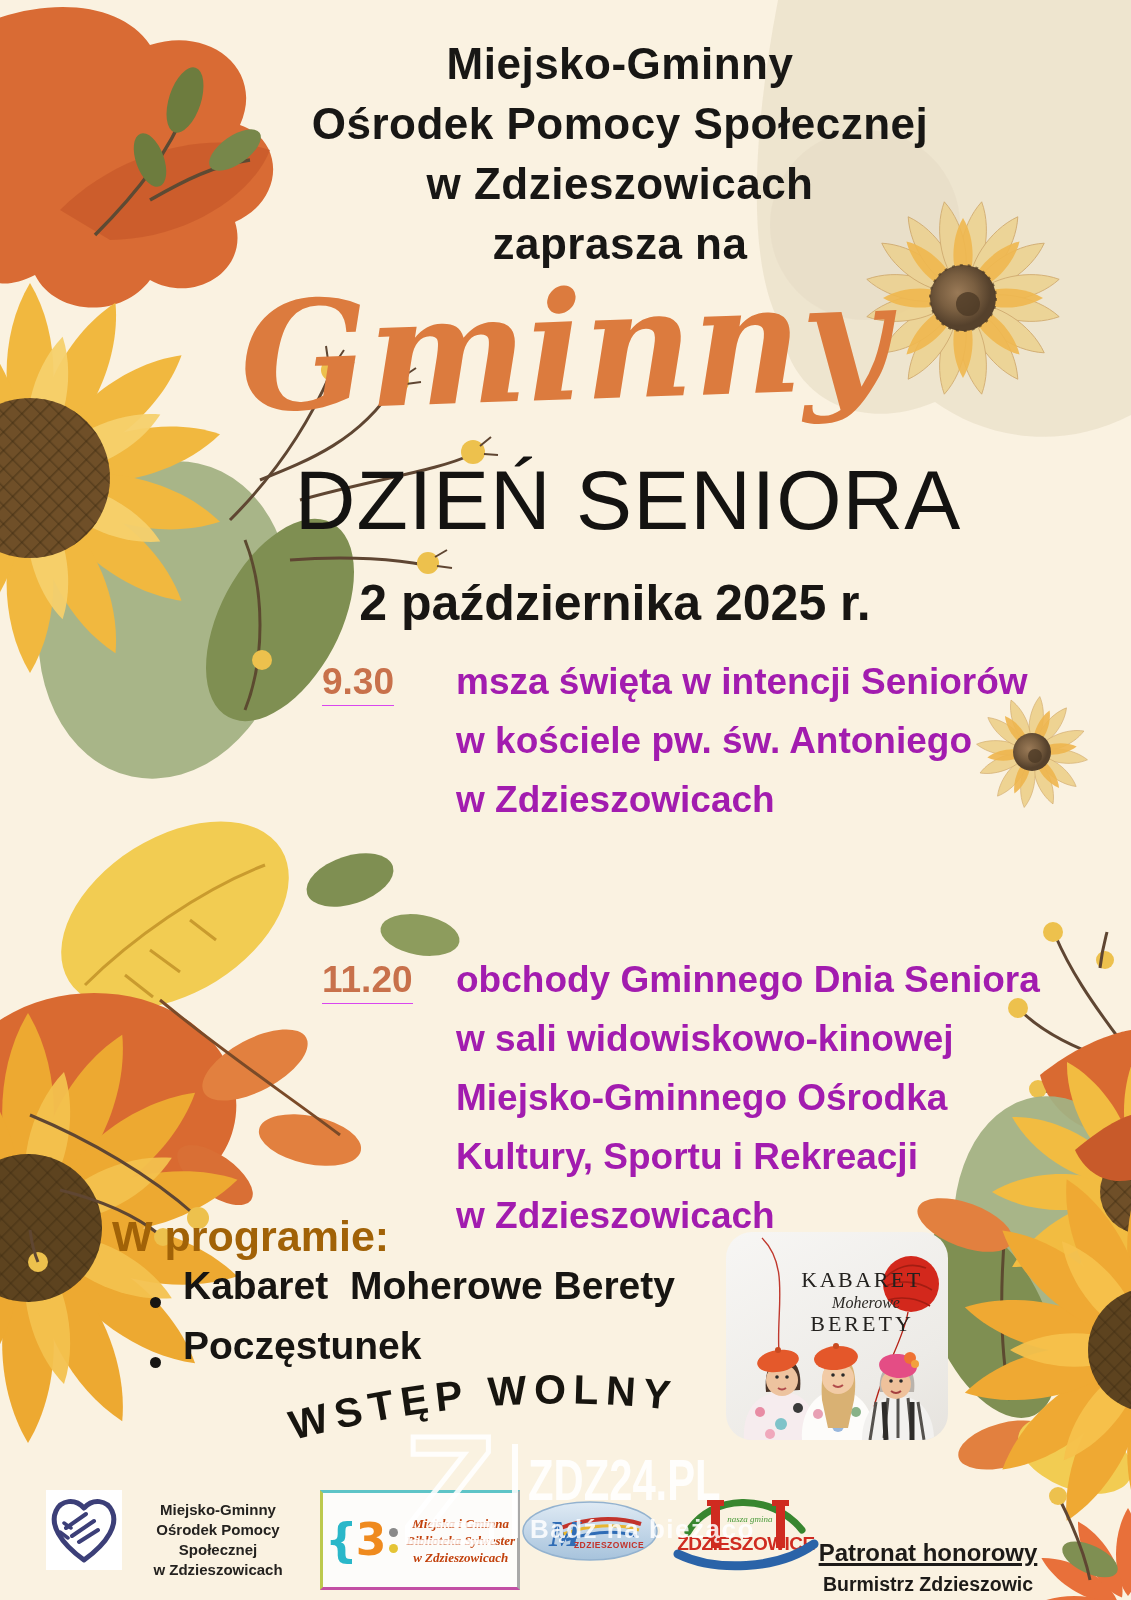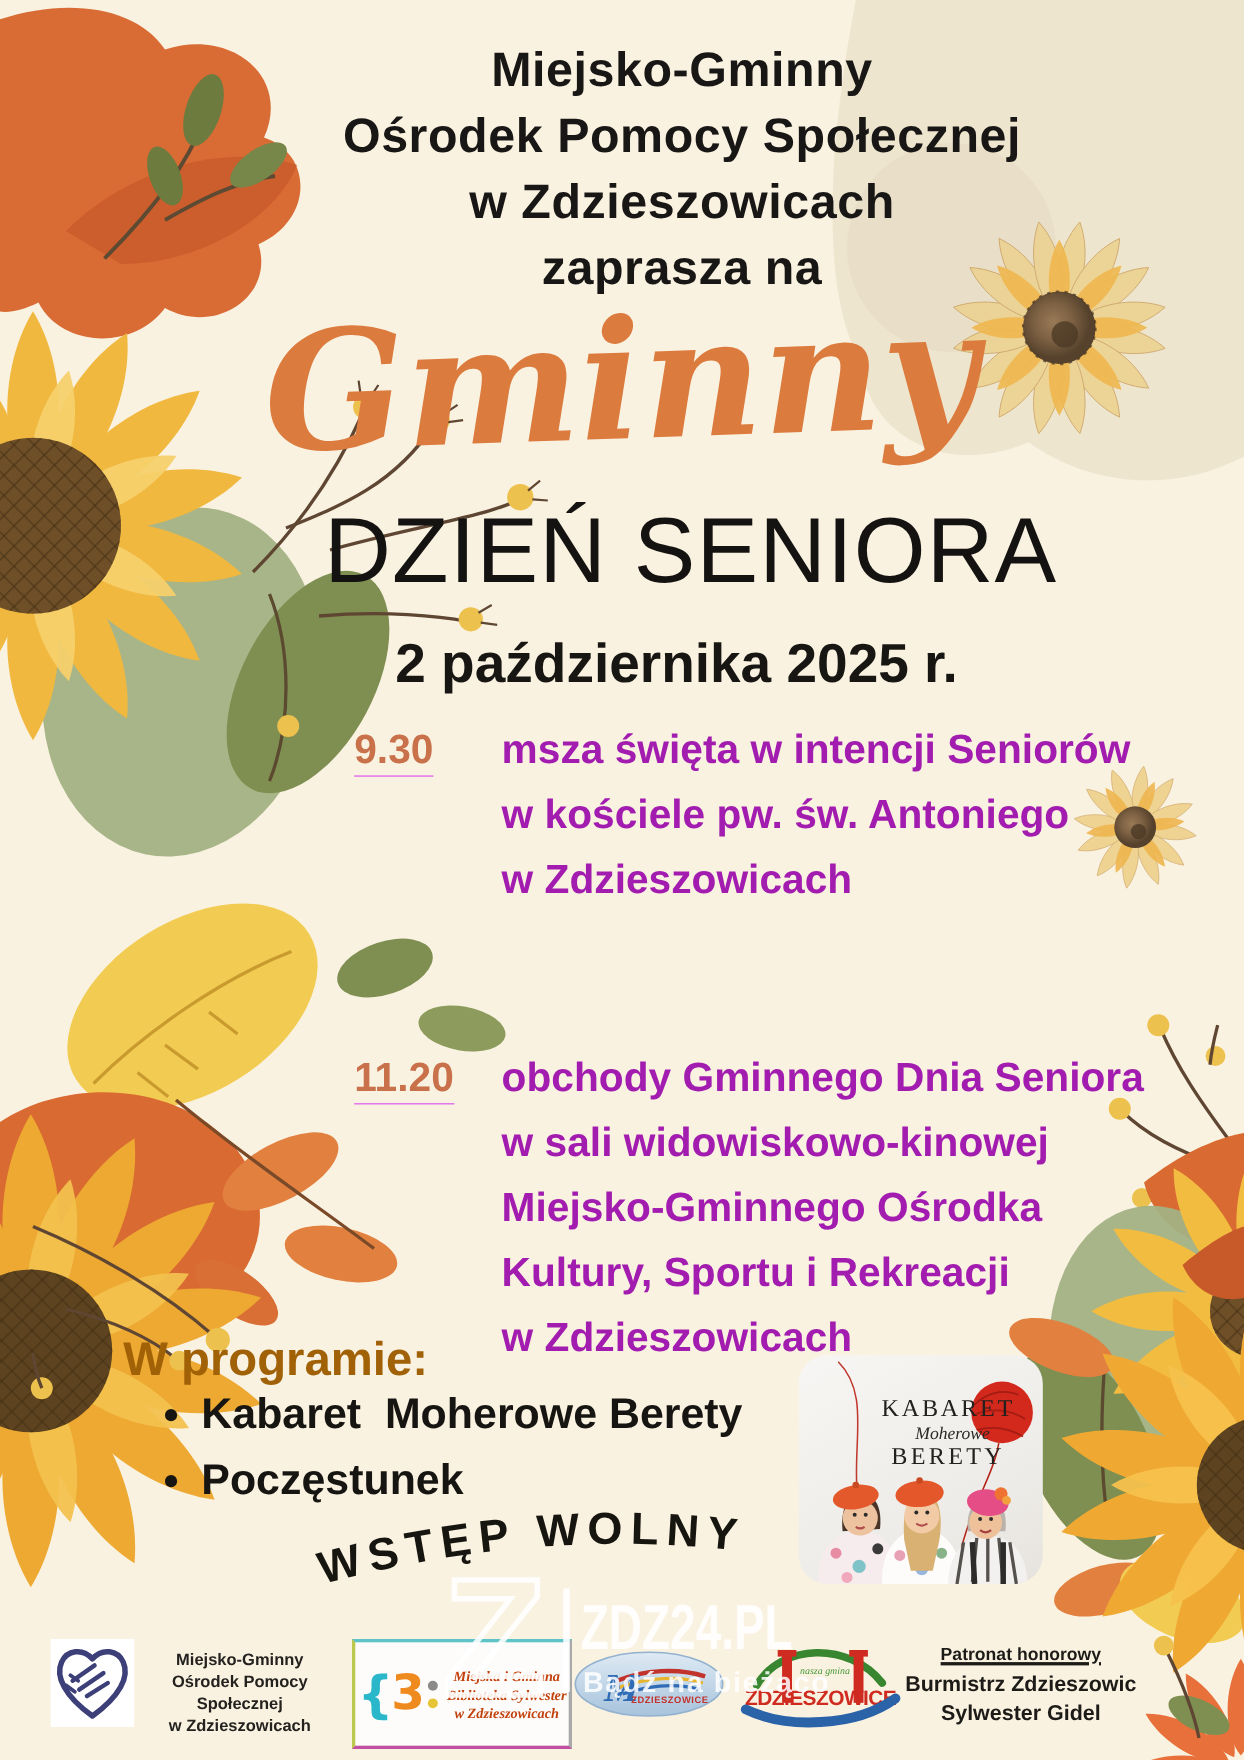--- a/index.html
+++ b/index.html
@@ -21,21 +21,21 @@
   }
   .main-title{left:125px; top:452px; width:1006px; text-align:center; z-index:10;
     font-size:84px; font-weight:500; letter-spacing:1px; color:#141311;}
   .date-line{left:320px; top:574px; width:590px; text-align:center; z-index:10;
     font-size:50px; font-weight:700; color:#181613;}
   .schedule-item{left:322px; z-index:10; display:flex; align-items:flex-start;}
   .sched-time{width:120px; flex:0 0 auto; font-size:37px; font-weight:700; color:#c8714b; line-height:59px;}
   .sched-time span{display:inline-block; border-bottom:1px solid #d946ef; padding-bottom:1px; line-height:44px;}
   .sched-text{margin-left:14px; font-size:37px; font-weight:700; color:#a21caf; line-height:59px; white-space:nowrap;}
   .program-heading{left:112px; top:1188px; z-index:10; font-size:43px; font-weight:700; color:#a16207;margin-top:24px;}
-  .bullet-item{left:150px; z-index:10; display:flex; align-items:center; font-size:39px; font-weight:700; color:#171512;}
+  .bullet-item{left:150px; z-index:10; display:flex; align-items:flex-end; font-size:39px; font-weight:700; color:#171512;}
   .bullet-item .dot{width:11px;height:11px;border-radius:50%;background:#171512;margin-right:22px;flex:0 0 auto;}
   .bullet-label{white-space:pre;}
   
   .kabaret-card{left:726px; top:1232px; width:222px; height:208px; z-index:12;
     border-radius:26px; background:linear-gradient(150deg,#f7f6f4 0%,#edebe7 70%,#e6e3de 100%);
     overflow:hidden;}
   
   .ops-logo-box{left:46px; top:1490px; width:76px; height:80px; background:#fff; z-index:10;}
   .ops-text{left:118px; top:1500px; width:200px; text-align:center; z-index:10;
     font-size:15px; font-weight:700; line-height:20px; color:#24221f;}
@@ -47,21 +47,21 @@
   .lib-b{font-size:44px; color:#ef8a1e; font-family:"DejaVu Sans", sans-serif; margin-left:-2px;}
   .lib-dots{display:flex; flex-direction:column; gap:7px; margin-left:3px;}
   .lib-dots i{width:9px;height:9px;border-radius:50%;display:block;}
   .lib-dot-top{background:#8a8a8a;}
   .lib-dot-bottom{background:#e5c435;}
   .library-text{font-family:"Liberation Serif", serif; font-style:italic; font-weight:700;
     font-size:13px; line-height:17px; color:#c2410c; text-align:center;}
   .moksir{left:521px; top:1500px; z-index:10;}
   .gmina{left:670px; top:1486px; z-index:10;}
   .patronage{left:818px; top:1496px; width:220px; text-align:center; z-index:10; color:#1d1b18;}
-  .patronage .pat-heading{font-size:16px; font-weight:700; text-decoration:underline; text-decoration-thickness:2.5px; margin-bottom:4px;}
+  .patronage .pat-heading{font-size:24px; font-weight:700; text-decoration:underline; text-decoration-thickness:2.5px; margin-bottom:4px;margin-top:43px;}
   .patronage .pat-line{font-size:19.5px; font-weight:700; line-height:27px;}
   
   .watermark{z-index:40; color:rgba(255,255,255,.88);}
   .wm-monogram{left:403px; top:1402px; font-size:152px; font-weight:700;
     color:transparent; -webkit-text-stroke:5px rgba(255,255,255,.88); z-index:40;}
   .wm-bar{left:512px; top:1444px; width:6px; height:94px; background:rgba(255,255,255,.88); z-index:40;}
   .wm-brand{left:528px; top:1446px; font-size:58px; font-weight:700; letter-spacing:0;
     transform:scaleX(.72); transform-origin:left center; color:rgba(255,255,255,.9); z-index:40;}
   .wm-tagline{left:530px; top:1514px; font-size:26px; font-weight:700; letter-spacing:1.5px;
     color:rgba(255,255,255,.85); z-index:40;text-align:center;}

